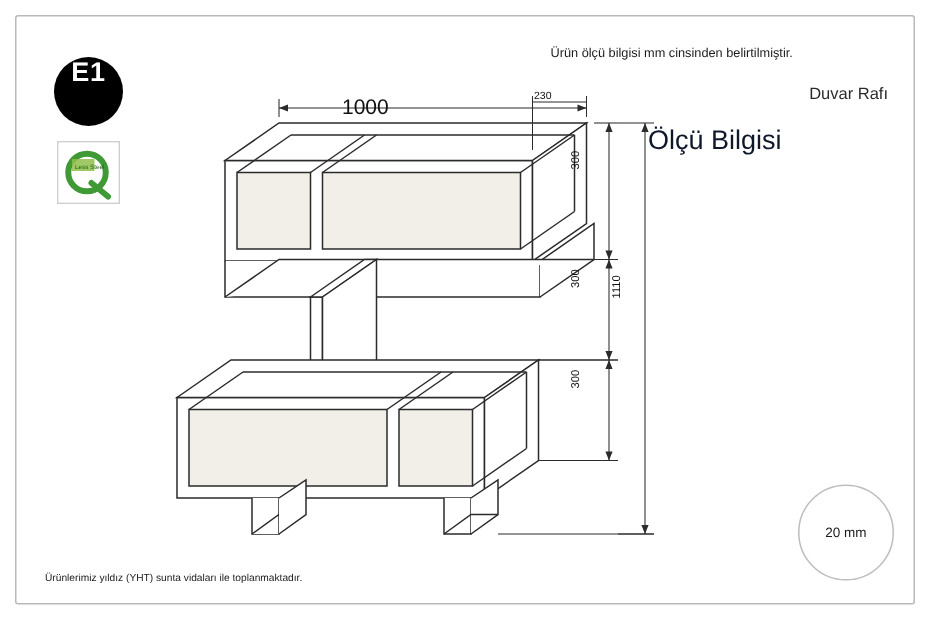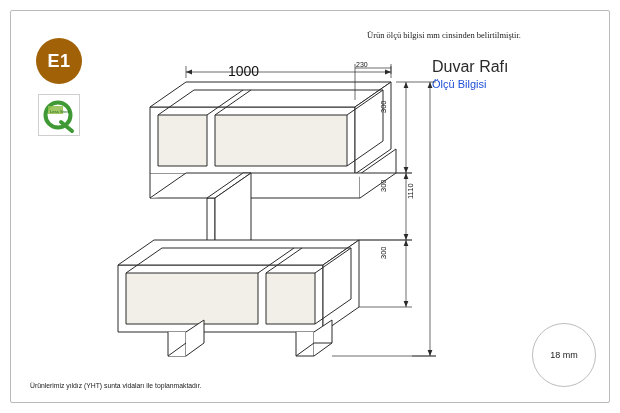--- a/index.html
+++ b/index.html
@@ -29,24 +29,24 @@
   }
 
   
   .e1-badge {
     position: absolute;
     left: 36px;
     top: 38px;
     width: 46px;
     height: 46px;
     border-radius: 50%;
-    background: #a16207;
+    background: #000000;
     color: #ffffff;
     display: flex;
-    align-items: center;
+    align-items: flex-start;
     justify-content: center;
     font-size: 18px;
     font-weight: bold;
     letter-spacing: 0.5px;
   }
 
   
   .eco-logo {
     position: absolute;
     left: 38px;
@@ -60,48 +60,48 @@
   .eco-logo svg { display: block; }
 
   
   .top-note {
     position: absolute;
     left: 367px;
     top: 30px;
     font-size: 8.5px;
     color: #1a1a1a;
     white-space: nowrap;
-    font-family: Liberation Serif, serif;
   }
 
   
   .title-block {
     position: absolute;
     right: 28px;
     top: 48px;
     text-align: left;
     width: 160px;
   }
   .title-main {
     font-size: 20px;
     font-weight: bold;
     color: #111111;
     letter-spacing: 1px;
     line-height: 1.15;
   }
   .title-sub1 {
-    font-size: 16px;
+    font-size: 11px;
     color: #2b2b2b;
     margin-top: 9px;
     line-height: 1.2;
+    text-align: right;
   }
   .title-sub2 {
-    font-size: 11px;
-    color: #1d4ed8;
-    margin-top: 2px;
+    font-size: 18px;
+    color: #0f172a;
+    margin-top: 13px;
     line-height: 1.2;
   }
 
   
   .thick-badge {
     position: absolute;
     right: 24px;
     bottom: 26px;
     width: 64px;
     height: 64px;
@@ -269,17 +269,17 @@
   </svg>
 
   <div class="dim-label" id="lbl-width">1000</div>
   <div class="dim-label" id="lbl-depth">230</div>
   <div class="dim-label rot90" id="lbl-h1">300</div>
   <div class="dim-label rot90" id="lbl-h2">300</div>
   <div class="dim-label rot90" id="lbl-h3">300</div>
   <div class="dim-label rot90" id="lbl-total">1110</div>
 
   <div class="thick-badge">
-    <span>18 mm</span>
+    <span>20 mm</span>
   </div>
 
   <div class="bottom-note">Ürünlerimiz yıldız (YHT) sunta vidaları ile toplanmaktadır.</div>
 </div>
 
 </body></html>

